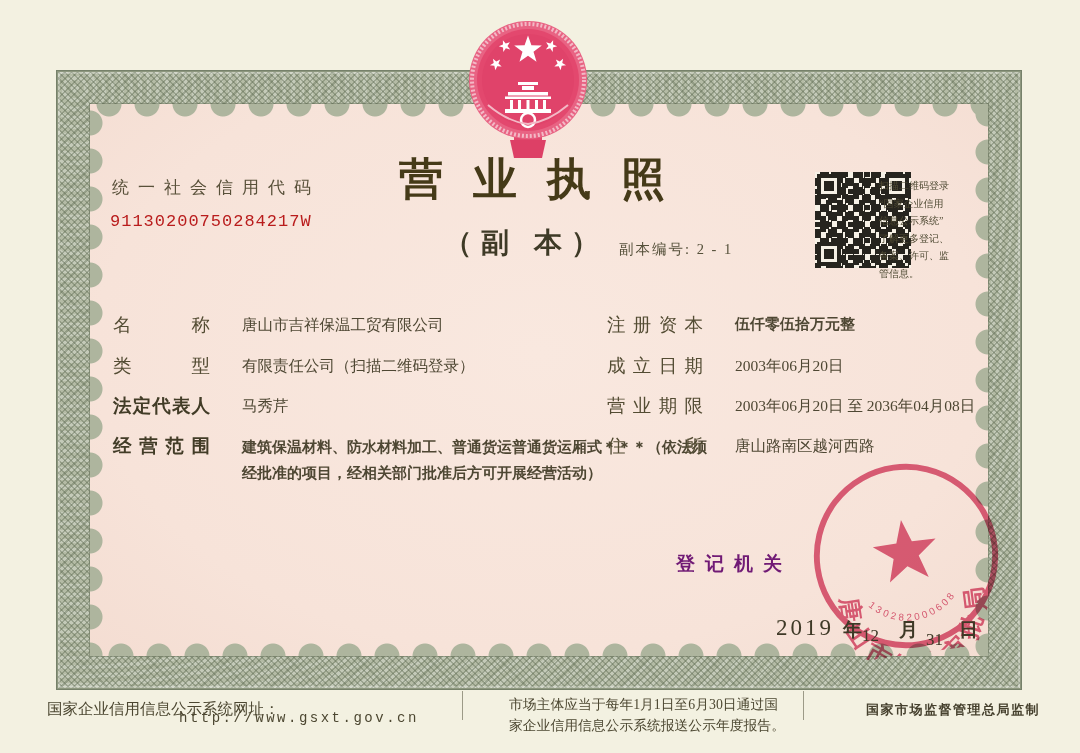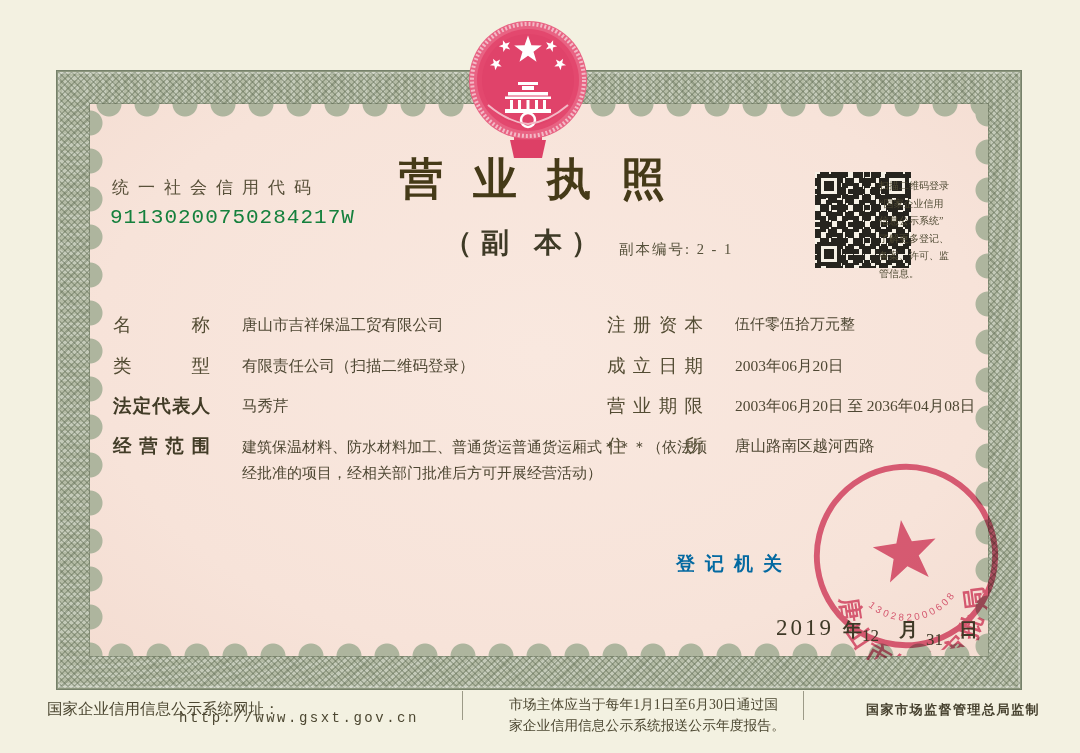--- a/index.html
+++ b/index.html
@@ -35,22 +35,22 @@
   .sc.left{top:33px;bottom:33px;left:33px;width:14px;
     background-image:radial-gradient(circle at 0 50%, #aeb59e 0 12px, rgba(174,181,158,0) 13px);
     background-size:14px 38px;background-repeat:repeat-y;}
   .sc.right{top:33px;bottom:33px;right:33px;width:14px;
     background-image:radial-gradient(circle at 100% 50%, #aeb59e 0 12px, rgba(174,181,158,0) 13px);
     background-size:14px 38px;background-repeat:repeat-y;background-position:right;}
 
   
   .emblem{position:absolute;left:458px;top:10px;width:140px;height:150px;z-index:5;}
   .credit-label{position:absolute;left:112px;top:176px;font-size:17px;letter-spacing:9px;color:#59513a;text-align:right;}
-  .credit-code{position:absolute;left:110px;top:206px;font-size:21px;letter-spacing:1px;
-    font-family:"Liberation Mono", monospace;color:#15803d;}
+  .credit-code{position:absolute;left:110px;top:212px;font-size:17px;letter-spacing:1px;
+    font-family:"Liberation Mono", monospace;color:#b91c1c;}
   .title{position:absolute;left:399px;top:150px;font-size:44px;font-weight:bold;
     letter-spacing:30px;color:#453a18;white-space:nowrap;}
   .subtitle{position:absolute;left:444px;top:224px;font-size:28px;letter-spacing:9px;
     color:#3e3a26;font-weight:600;white-space:nowrap;}
   .copy-no{position:absolute;left:619px;top:240px;font-size:14.5px;letter-spacing:2px;color:#55503a;}
 
   
   .qr{position:absolute;left:815px;top:172px;width:96px;height:96px;background:#f6f1e6;
     background-image:
       repeating-conic-gradient(#26241e 0% 25%, rgba(0,0,0,0) 0% 50%),
@@ -64,26 +64,26 @@
     color:#4f4a33;white-space:pre-line;}
 
   
   .row{position:absolute;white-space:nowrap;}
   .flabel{display:inline-block;text-align:justify;text-align-last:justify;
     font-size:18.5px;color:#534c33;vertical-align:top;}
   .flabel.w-left{width:97px;}
   .flabel.w-right{width:96px;}
   .flabel.bold{font-weight:bold;color:#423c27;}
   .fvalue{display:inline-block;font-size:15.5px;color:#4e4733;margin-left:28px;vertical-align:top;padding-top:3px;}
-  .fvalue.bold{font-weight:400;font-size:15px;}
+  .fvalue.bold{font-weight:700;font-size:15px;}
   .fvalue.wrap{white-space:normal;width:478px;line-height:25.5px;padding-top:2px;}
 
   
   .reg-label{position:absolute;left:676px;top:551px;font-size:19px;font-weight:bold;
-    letter-spacing:10px;color:#0369a1;}
+    letter-spacing:10px;color:#701a75;}
   .seal{position:absolute;left:808px;top:458px;width:196px;height:196px;opacity:.88;
     mix-blend-mode:multiply;transform:rotate(-8deg);}
   .date{position:absolute;color:#3e3926;}
   .d-year{left:776px;top:615px;font-size:23px;letter-spacing:3px;}
   .d-ychar{left:843px;top:617px;font-size:19px;font-weight:bold;}
   .d-month{left:862px;top:626px;font-size:17px;}
   .d-mchar{left:899px;top:617px;font-size:19px;font-weight:bold;}
   .d-day{left:926px;top:630px;font-size:17px;text-align:right;}
   .d-dchar{left:959px;top:617px;font-size:19px;font-weight:bold;}
 

